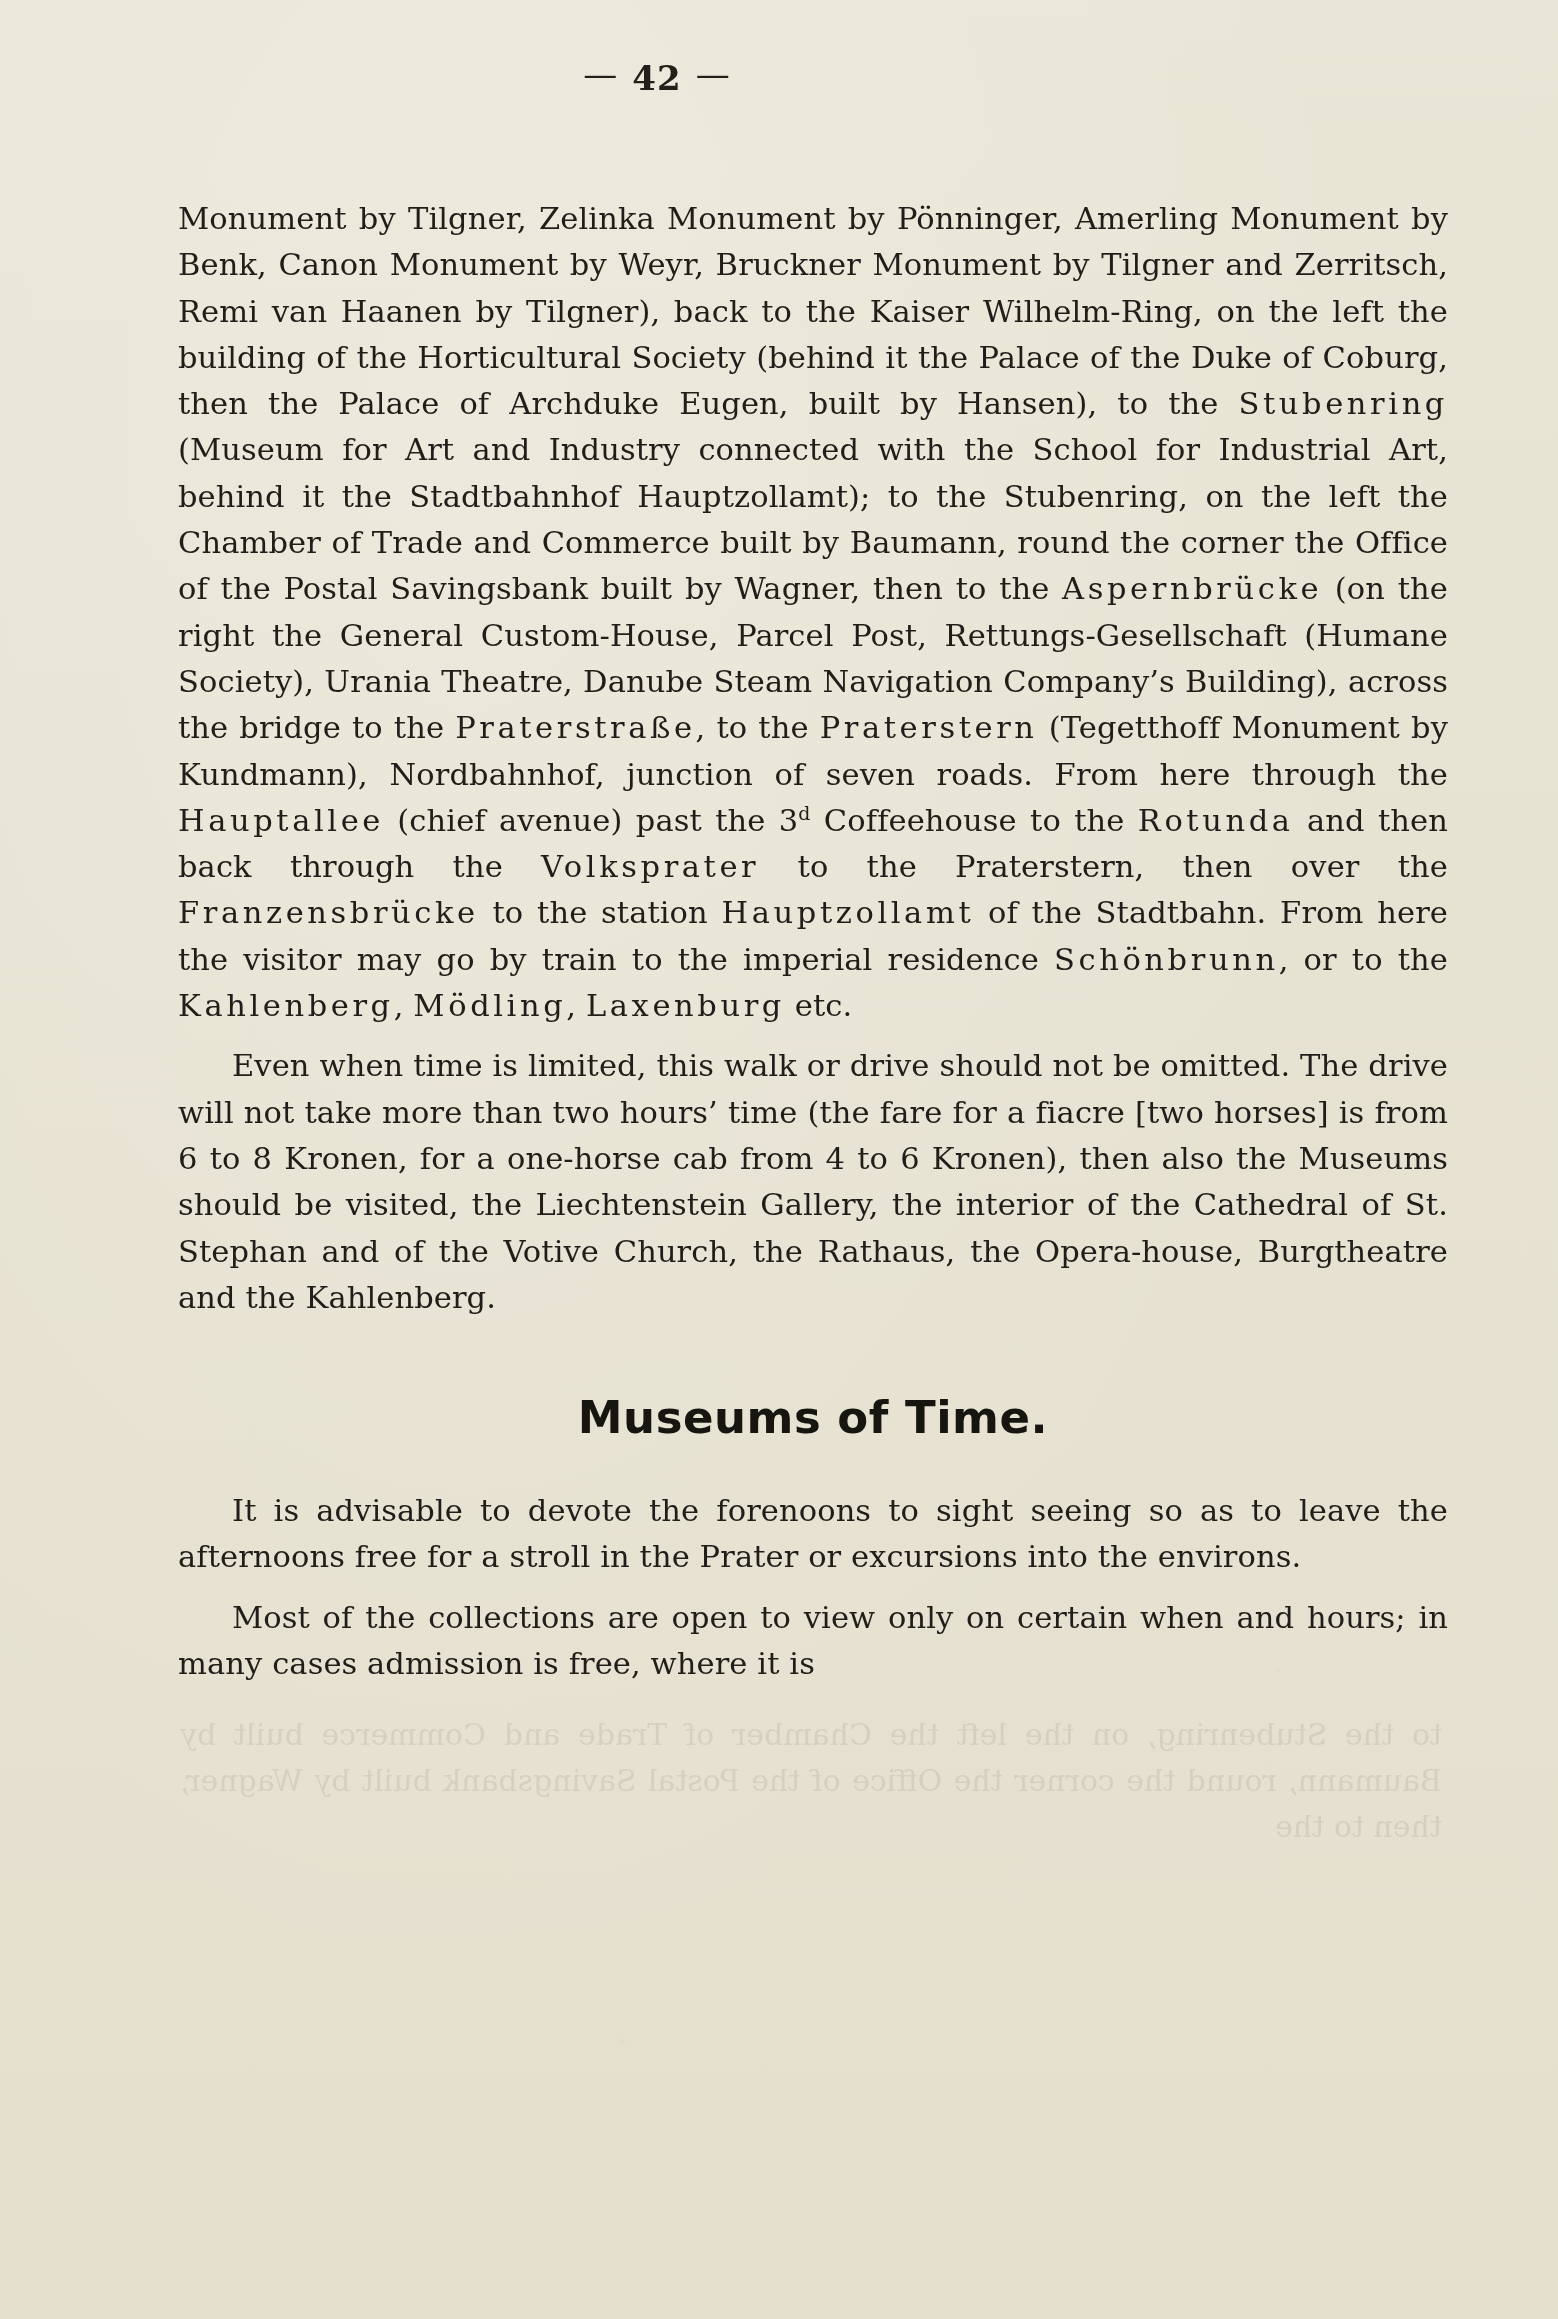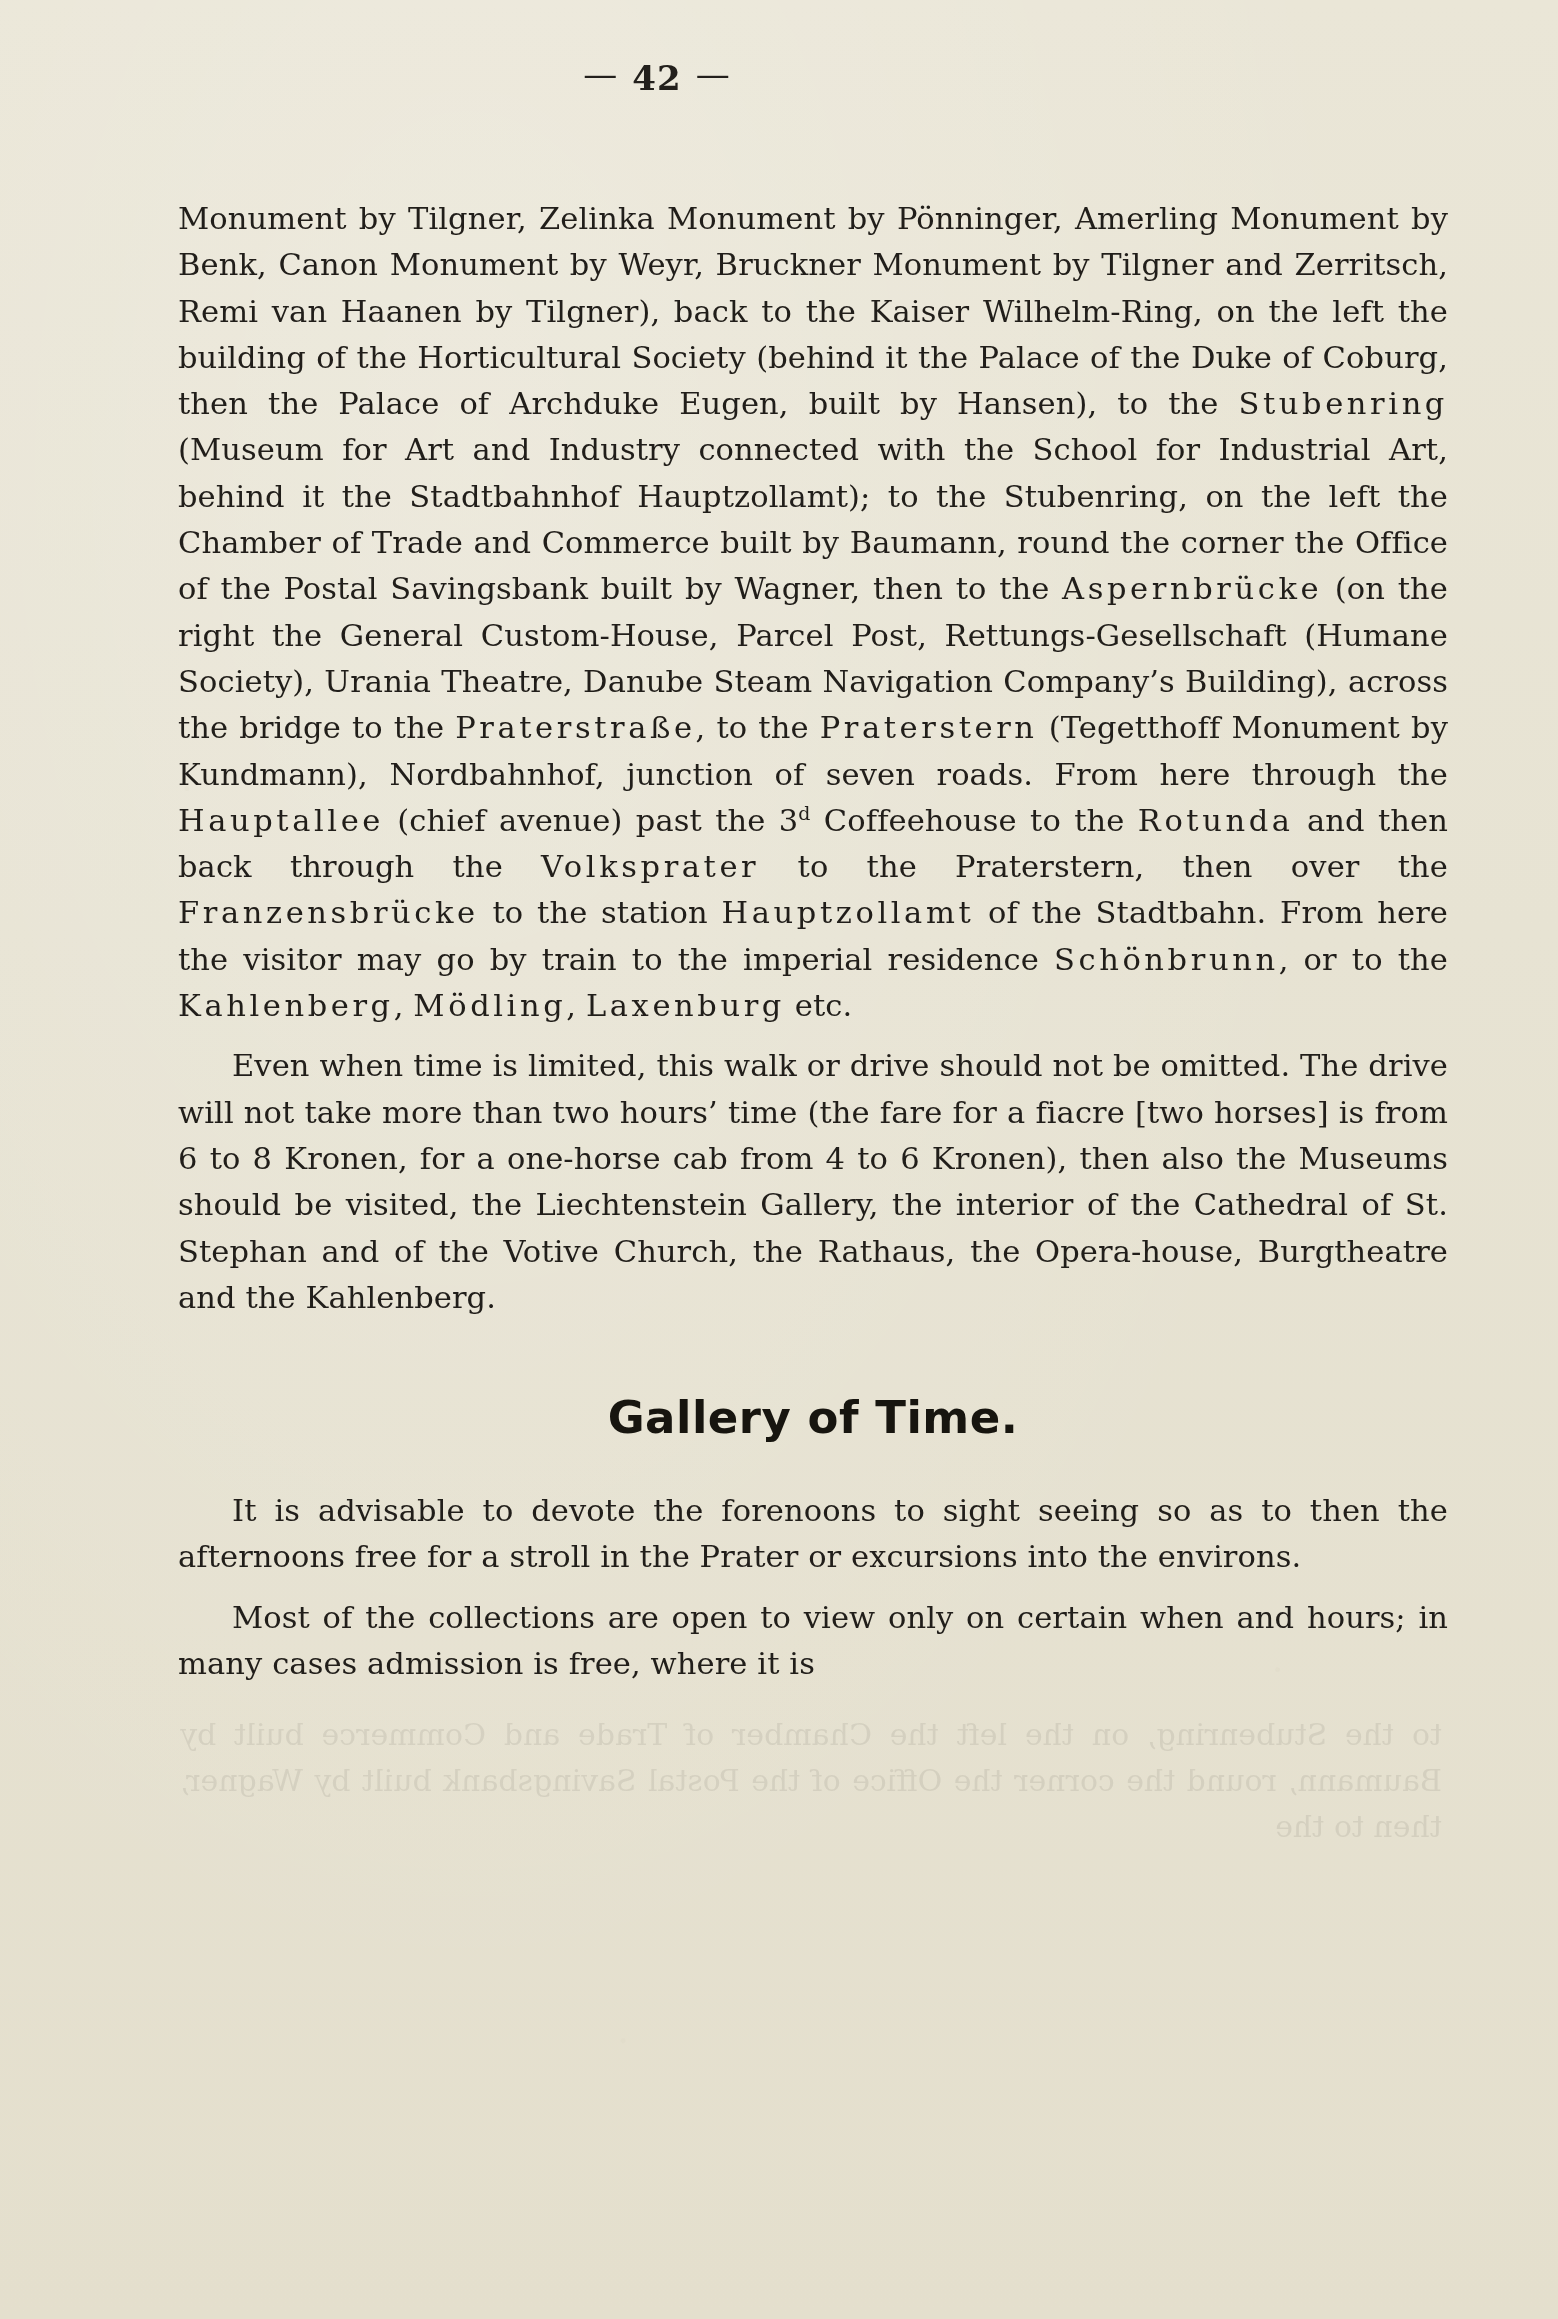--- a/index.html
+++ b/index.html
@@ -125,23 +125,23 @@
   <div class="grain"></div>
 
   <div class="header">
     <span class="dash">—</span><span>42</span><span class="dash">—</span>
   </div>
 
   <div class="content">
     <p class="body">Monument by Tilgner, Zelinka Monument by Pönninger, Amerling Monument by Benk, Canon Monument by Weyr, Bruckner Monument by Tilgner and Zerritsch, Remi van Haanen by Tilgner), back to the Kaiser Wilhelm-Ring, on the left the building of the Horticultural Society (behind it the Palace of the Duke of Coburg, then the Palace of Archduke Eugen, built by Hansen), to the <span class="sp">Stubenring</span> (Museum for Art and Industry connected with the School for Industrial Art, behind it the Stadtbahnhof Hauptzollamt); to the Stubenring, on the left the Chamber of Trade and Commerce built by Baumann, round the corner the Office of the Postal Savingsbank built by Wagner, then to the <span class="sp">Aspernbrücke</span> (on the right the General Custom-House, Parcel Post, Rettungs-Gesellschaft (Humane Society), Urania Theatre, Danube Steam Navigation Company’s Building), across the bridge to the <span class="sp">Praterstraße</span>, to the <span class="sp">Praterstern</span> (Tegetthoff Monument by Kundmann), Nordbahnhof, junction of seven roads. From here through the <span class="sp">Hauptallee</span> (chief avenue) past the 3<sup>d</sup> Coffeehouse to the <span class="sp">Rotunda</span> and then back through the <span class="sp">Volksprater</span> to the Praterstern, then over the <span class="sp">Franzensbrücke</span> to the station <span class="sp">Hauptzollamt</span> of the Stadtbahn. From here the visitor may go by train to the imperial residence <span class="sp">Schönbrunn</span>, or to the <span class="sp">Kahlenberg</span>, <span class="sp">Mödling</span>, <span class="sp">Laxenburg</span> etc.</p>
     <p class="body indent">Even when time is limited, this walk or drive should not be omitted. The drive will not take more than two hours’ time (the fare for a fiacre [two horses] is from 6 to 8 Kronen, for a one-horse cab from 4 to 6 Kronen), then also the Museums should be visited, the Liechtenstein Gallery, the interior of the Cathedral of St. Stephan and of the Votive Church, the Rathaus, the Opera-house, Burgtheatre and the Kahlenberg.</p>
 
-    <h2 class="section-title">Gallery of Time.</h2>
+    <h2 class="section-title">Museums of Time.</h2>
 
-    <p class="body indent smaller">It is advisable to devote the forenoons to sight seeing so as to then the afternoons free for a stroll in the Prater or excursions into the environs.</p>
+    <p class="body indent smaller">It is advisable to devote the forenoons to sight seeing so as to leave the afternoons free for a stroll in the Prater or excursions into the environs.</p>
     <p class="body indent smaller">Most of the collections are open to view only on certain when and hours; in many cases admission is free, where it is</p>
   </div>
 
   <div class="bleed">
     <span>
       to the Stubenring, on the left the Chamber of Trade and Commerce built by Baumann, round the corner the Office of the Postal Savingsbank built by Wagner, then to the
     </span>
   </div>
 </div>
 

